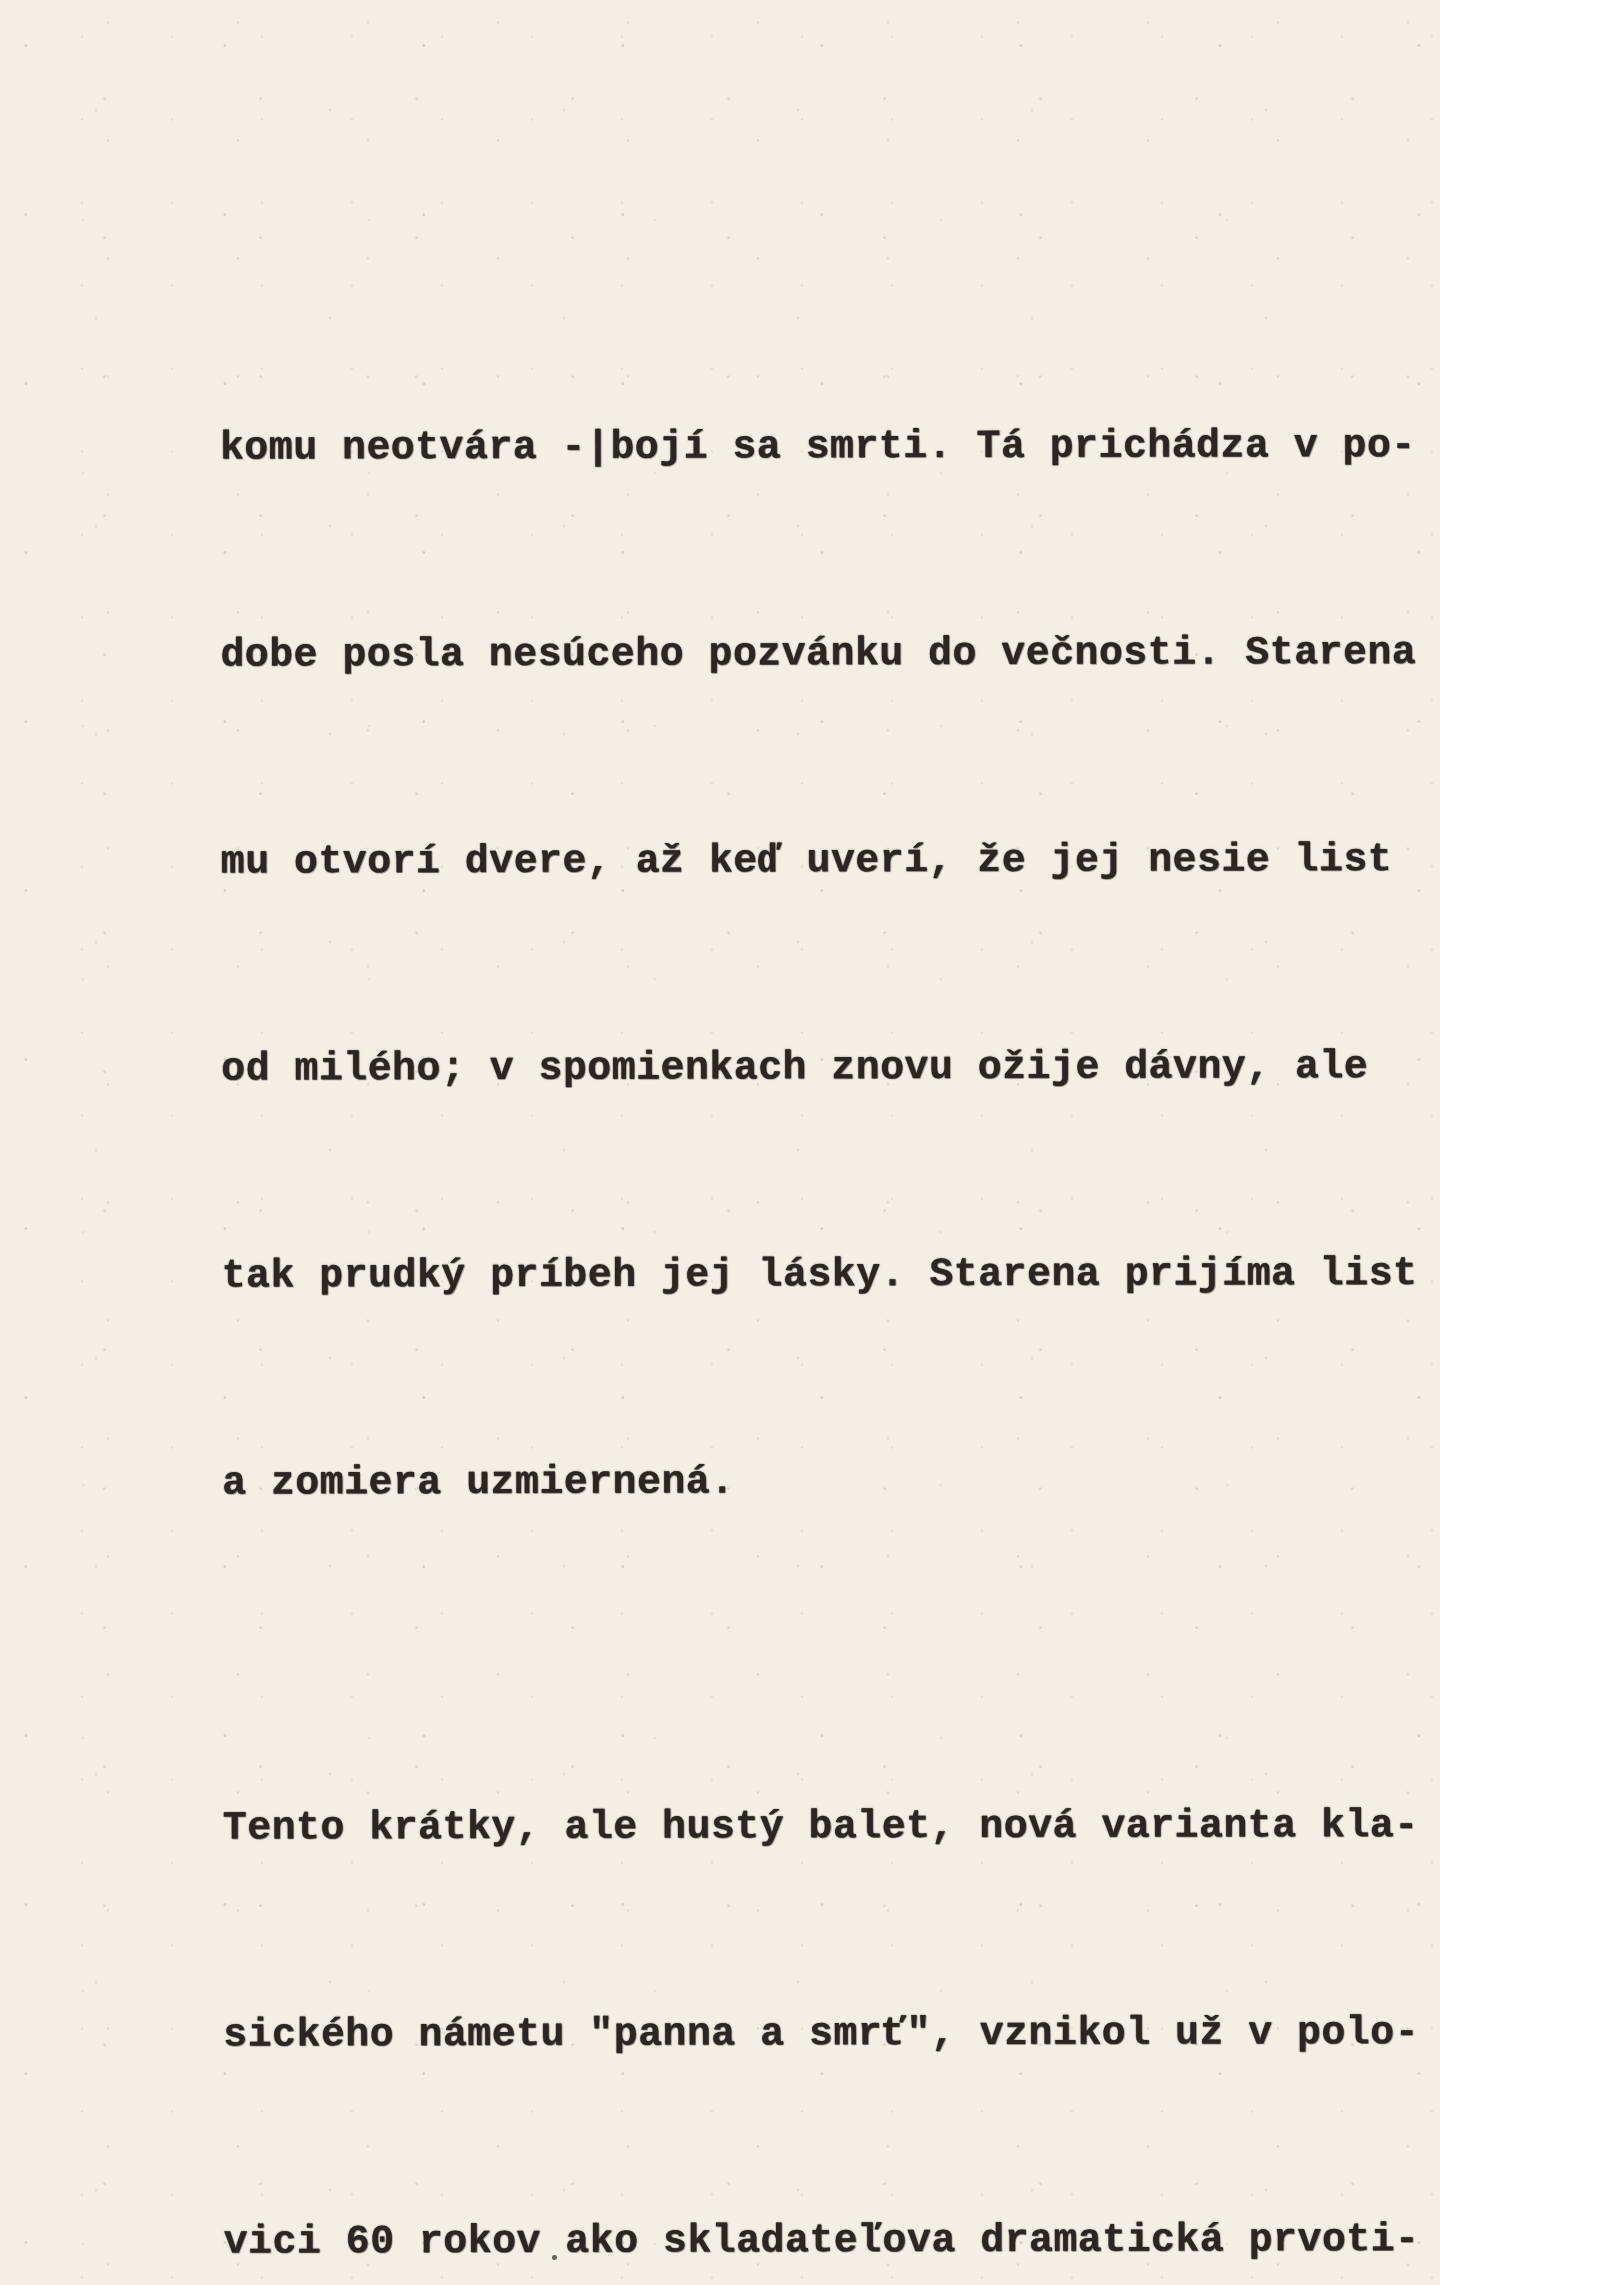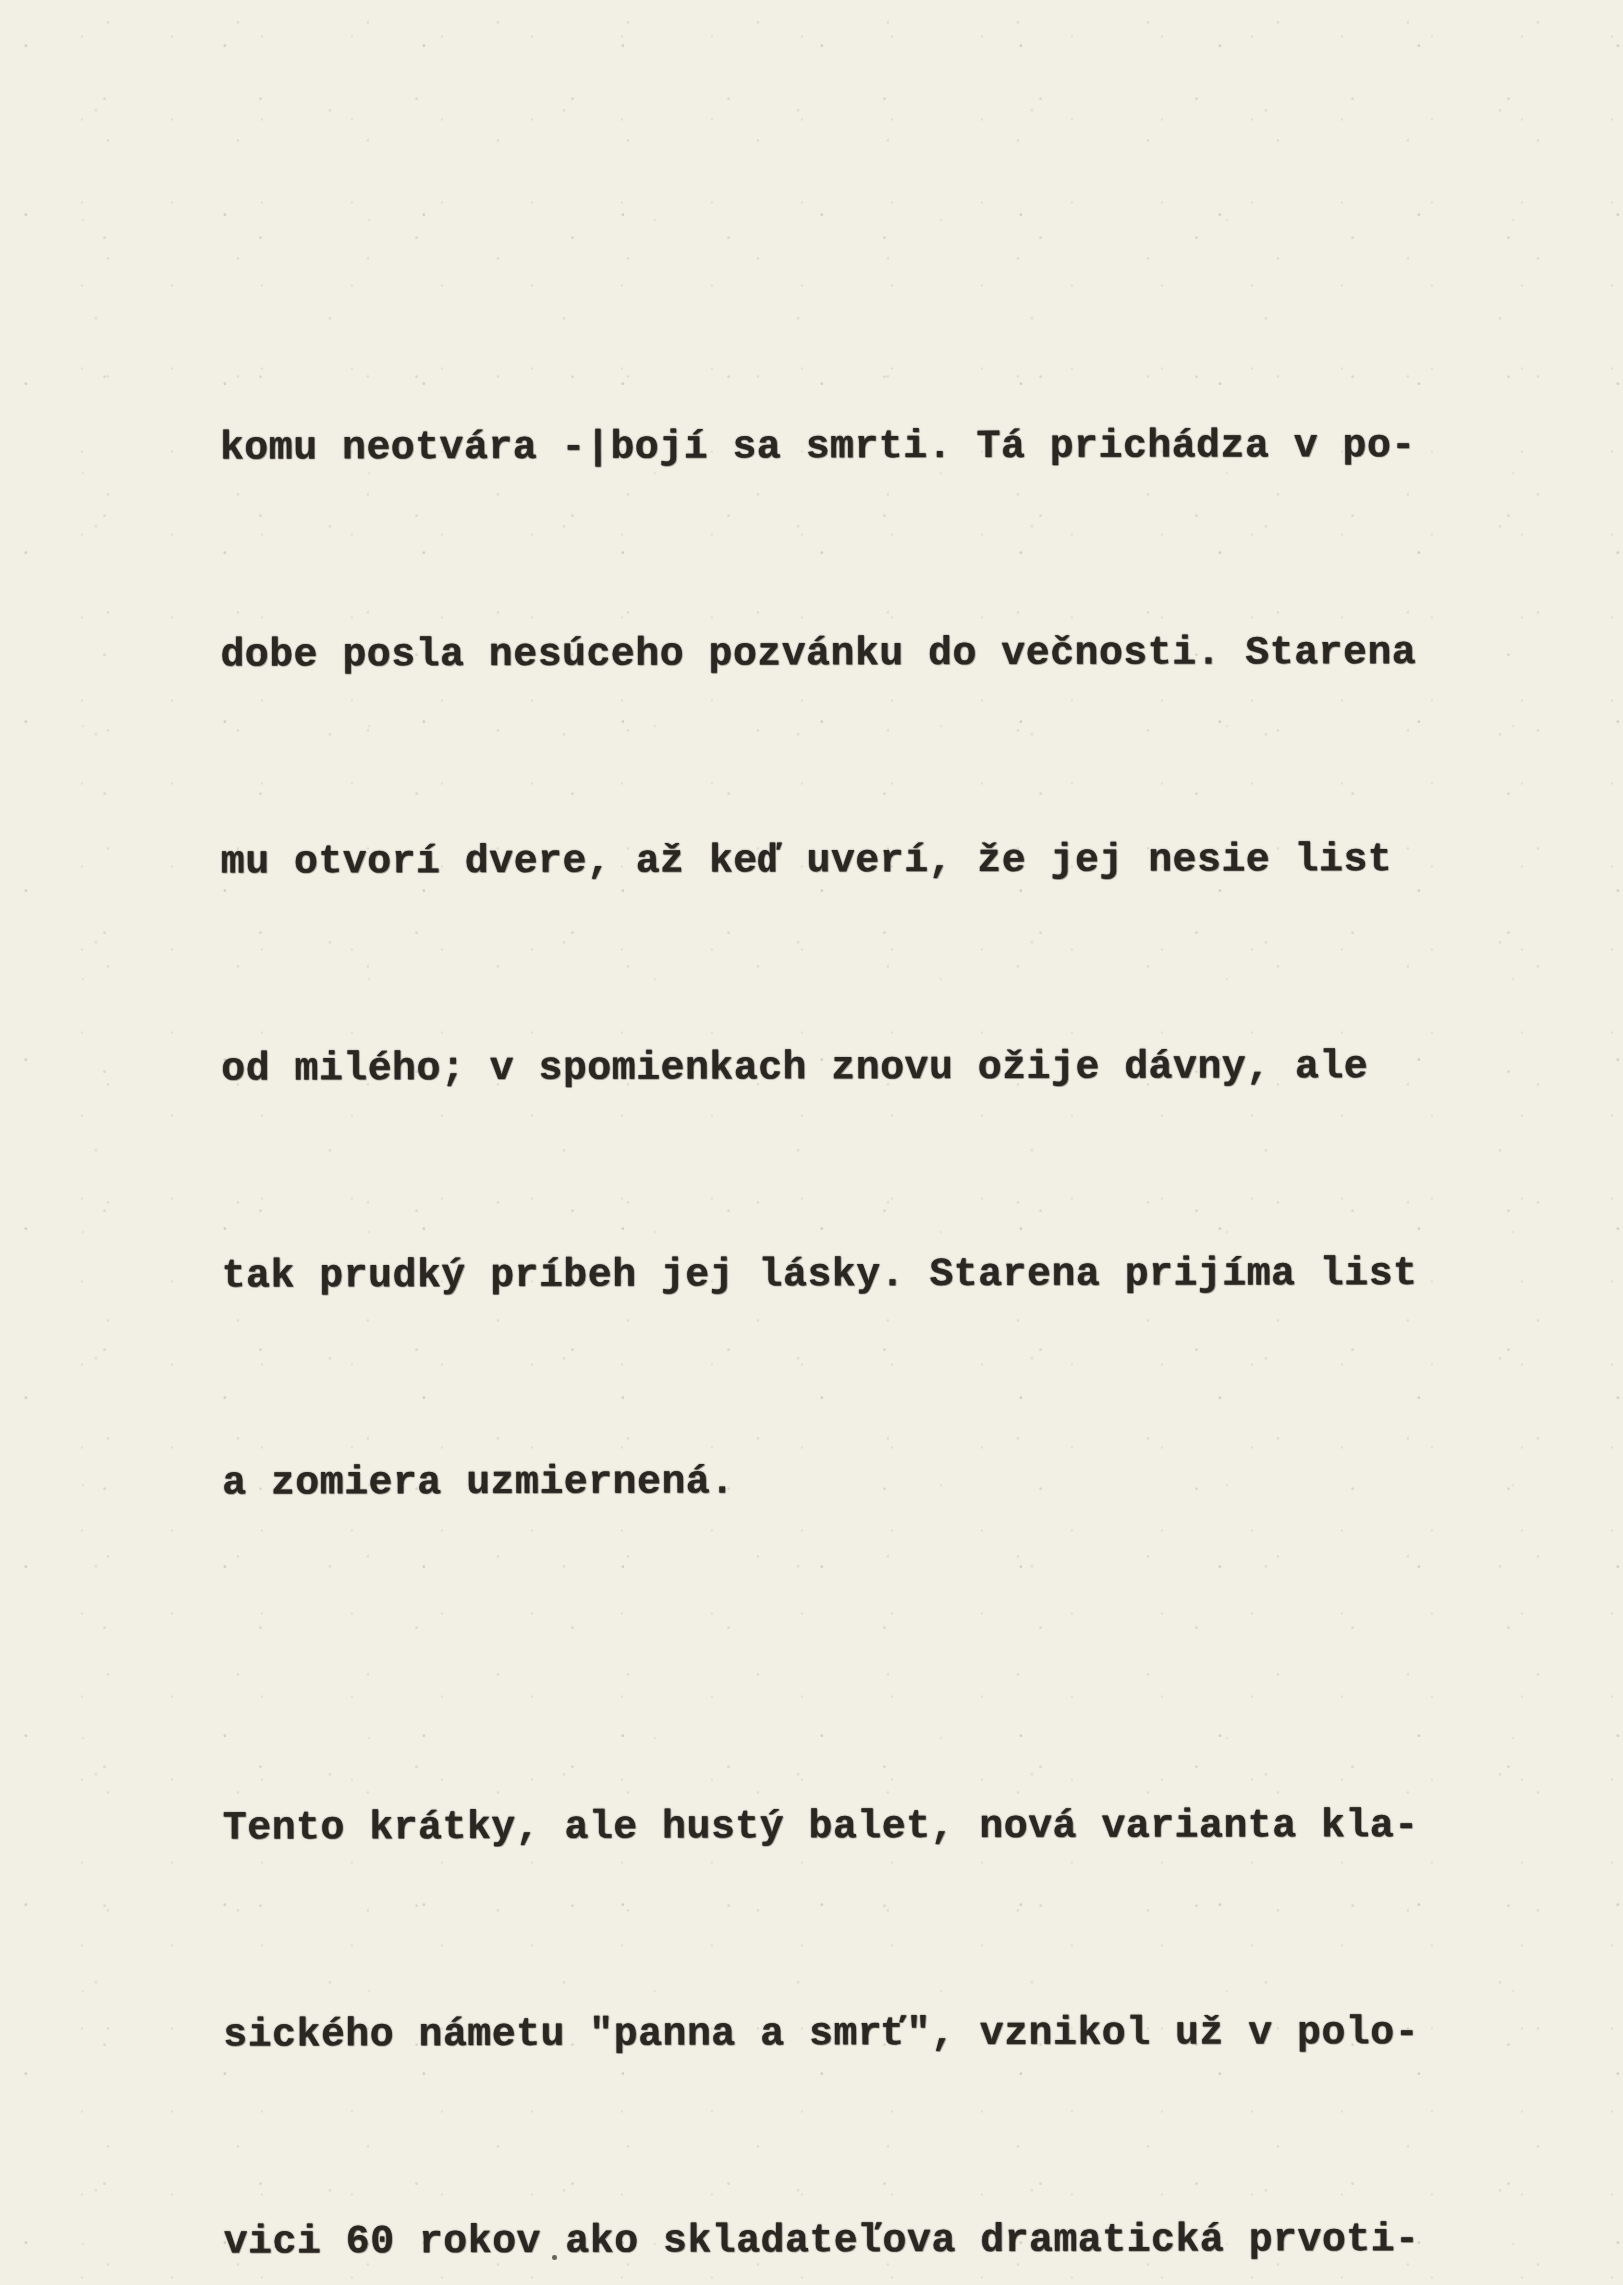--- a/index.html
+++ b/index.html
@@ -3,21 +3,21 @@
 <meta charset="utf-8">
 <style>
   html, body { margin: 0; padding: 0; }
   body {
     width: 1623px; height: 2286px;
     font-family: "Liberation Mono", monospace;
     overflow: hidden;
   }
   .page {
     position: relative;
-    width: 1623px; height: 2286px;
+    width: 1440px; height: 2286px;
     background-color: var(--paper, #f2efe5);
     
     background-image:
       radial-gradient(circle at 13% 27%, rgba(96,90,72,.20) 0 1px, transparent 1.8px),
       radial-gradient(circle at 67% 71%, rgba(96,90,72,.16) 0 0.9px, transparent 1.7px),
       radial-gradient(circle at 41% 53%, rgba(120,110,88,.12) 0 1.1px, transparent 1.9px),
       radial-gradient(circle at 83% 19%, rgba(96,90,72,.14) 0 0.8px, transparent 1.6px),
       radial-gradient(circle at 29% 87%, rgba(120,110,88,.10) 0 0.9px, transparent 1.7px),
       radial-gradient(circle at 91% 44%, rgba(96,90,72,.12) 0 0.7px, transparent 1.5px);
     background-size: 199px 169px, 156px 139px, 234px 208px, 130px 118px, 286px 253px, 90px 83px;

